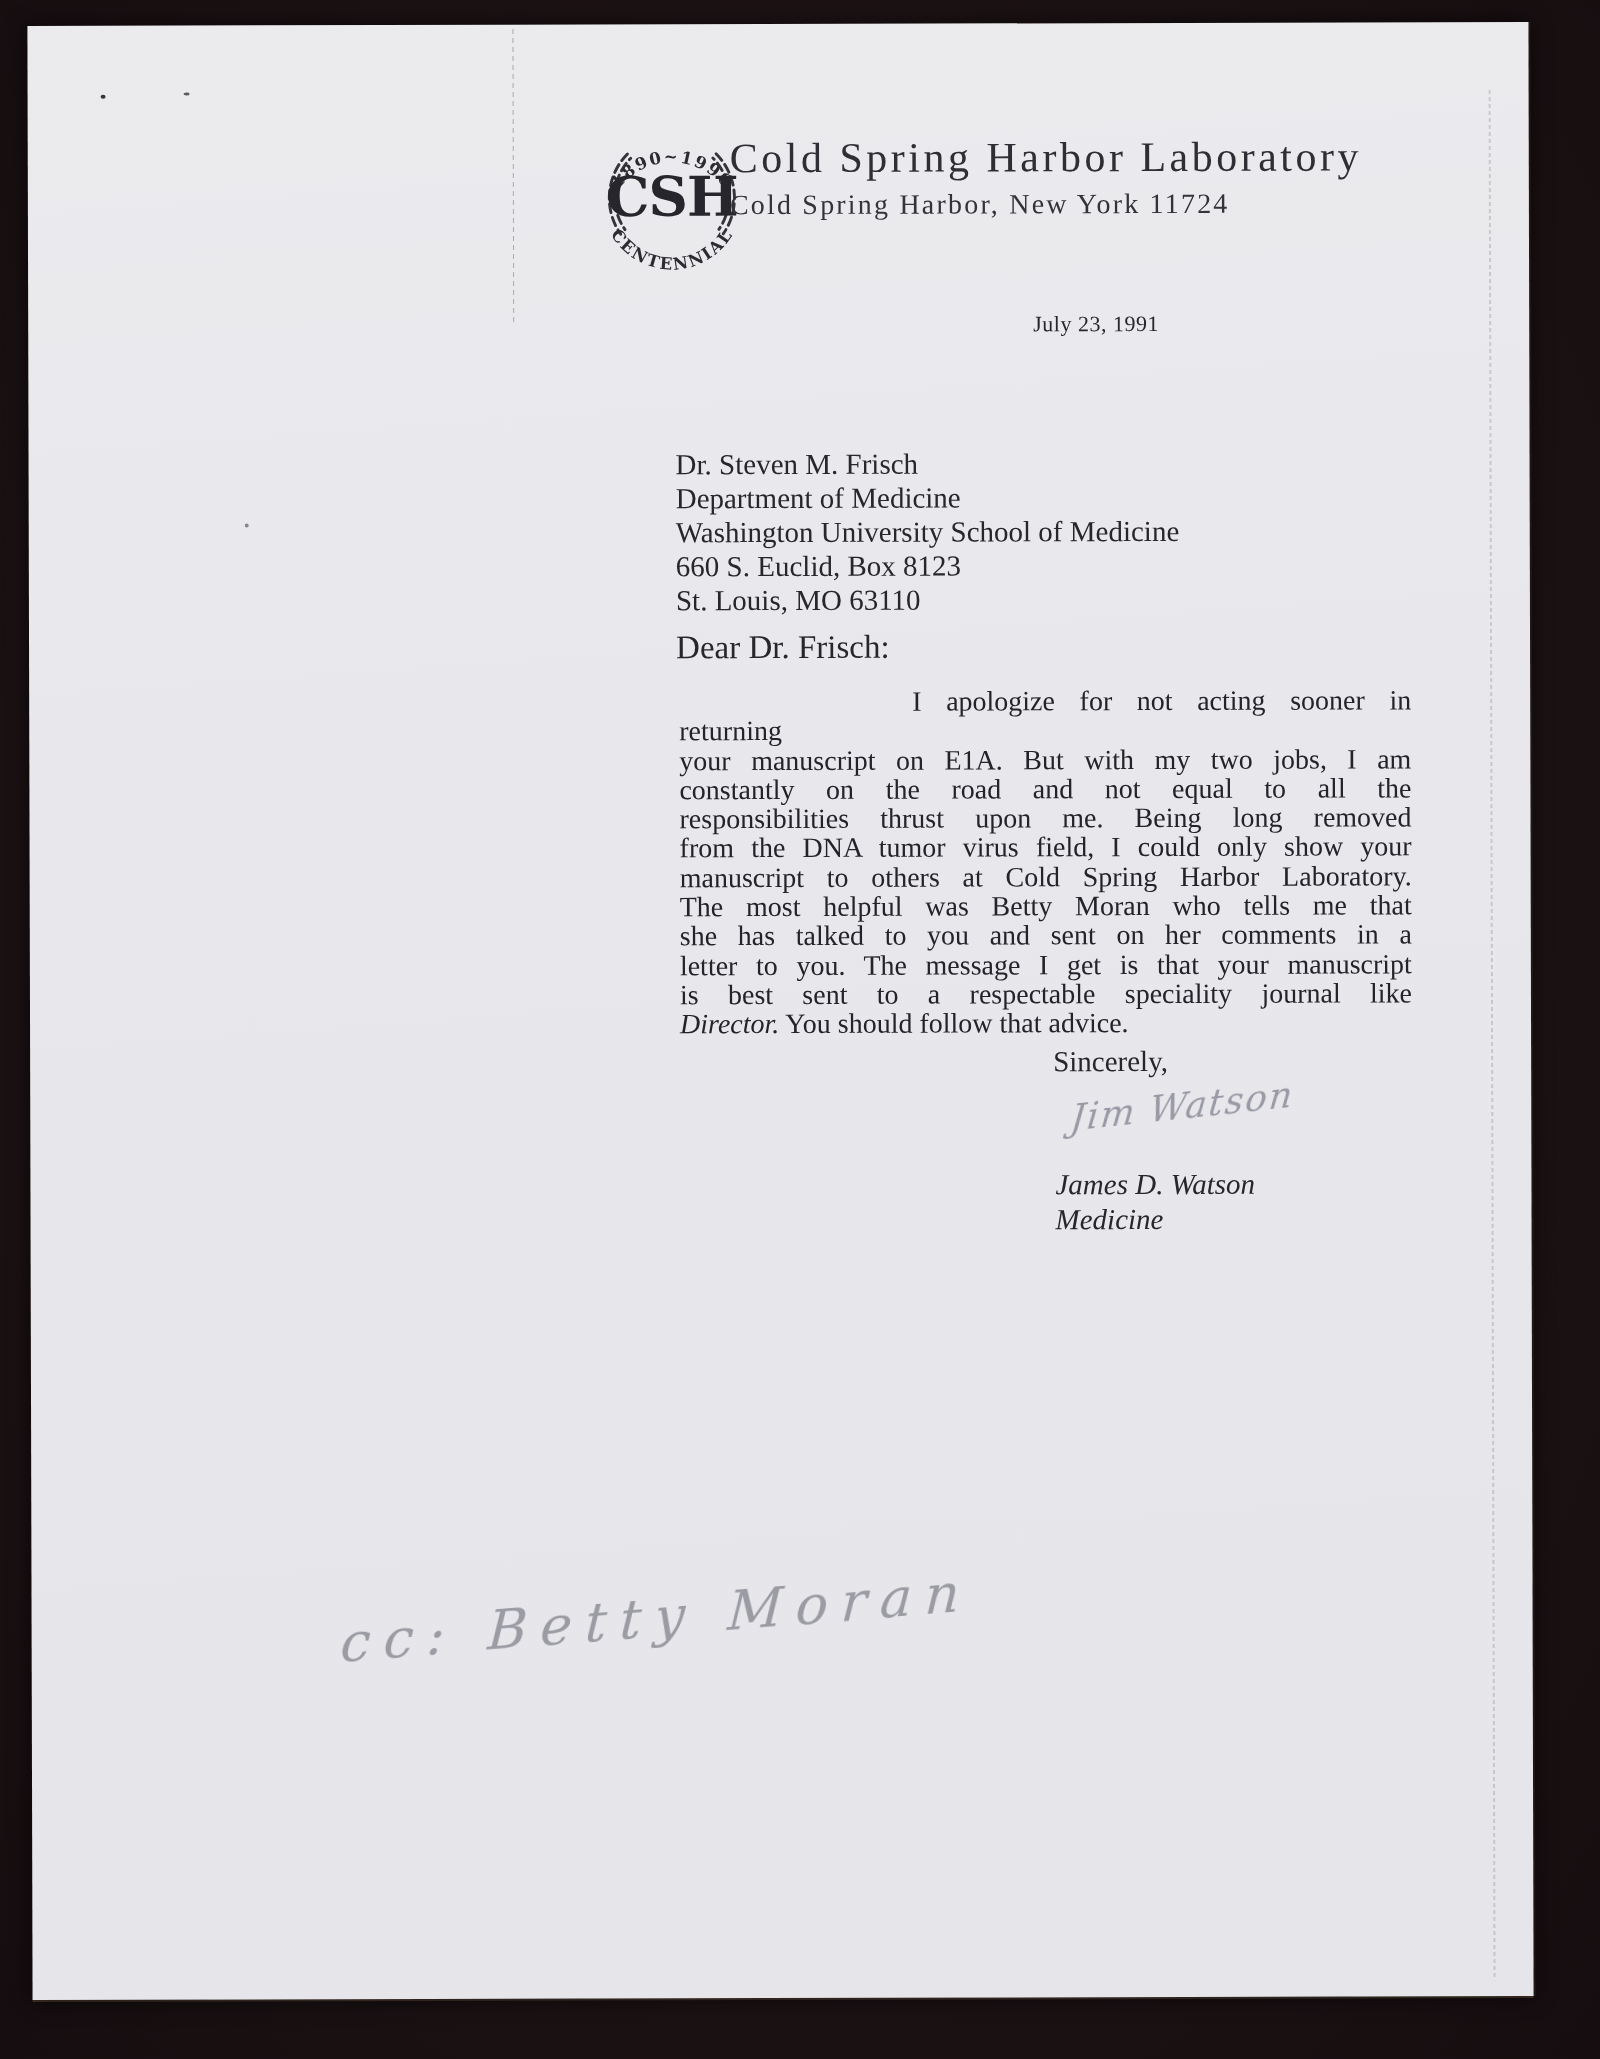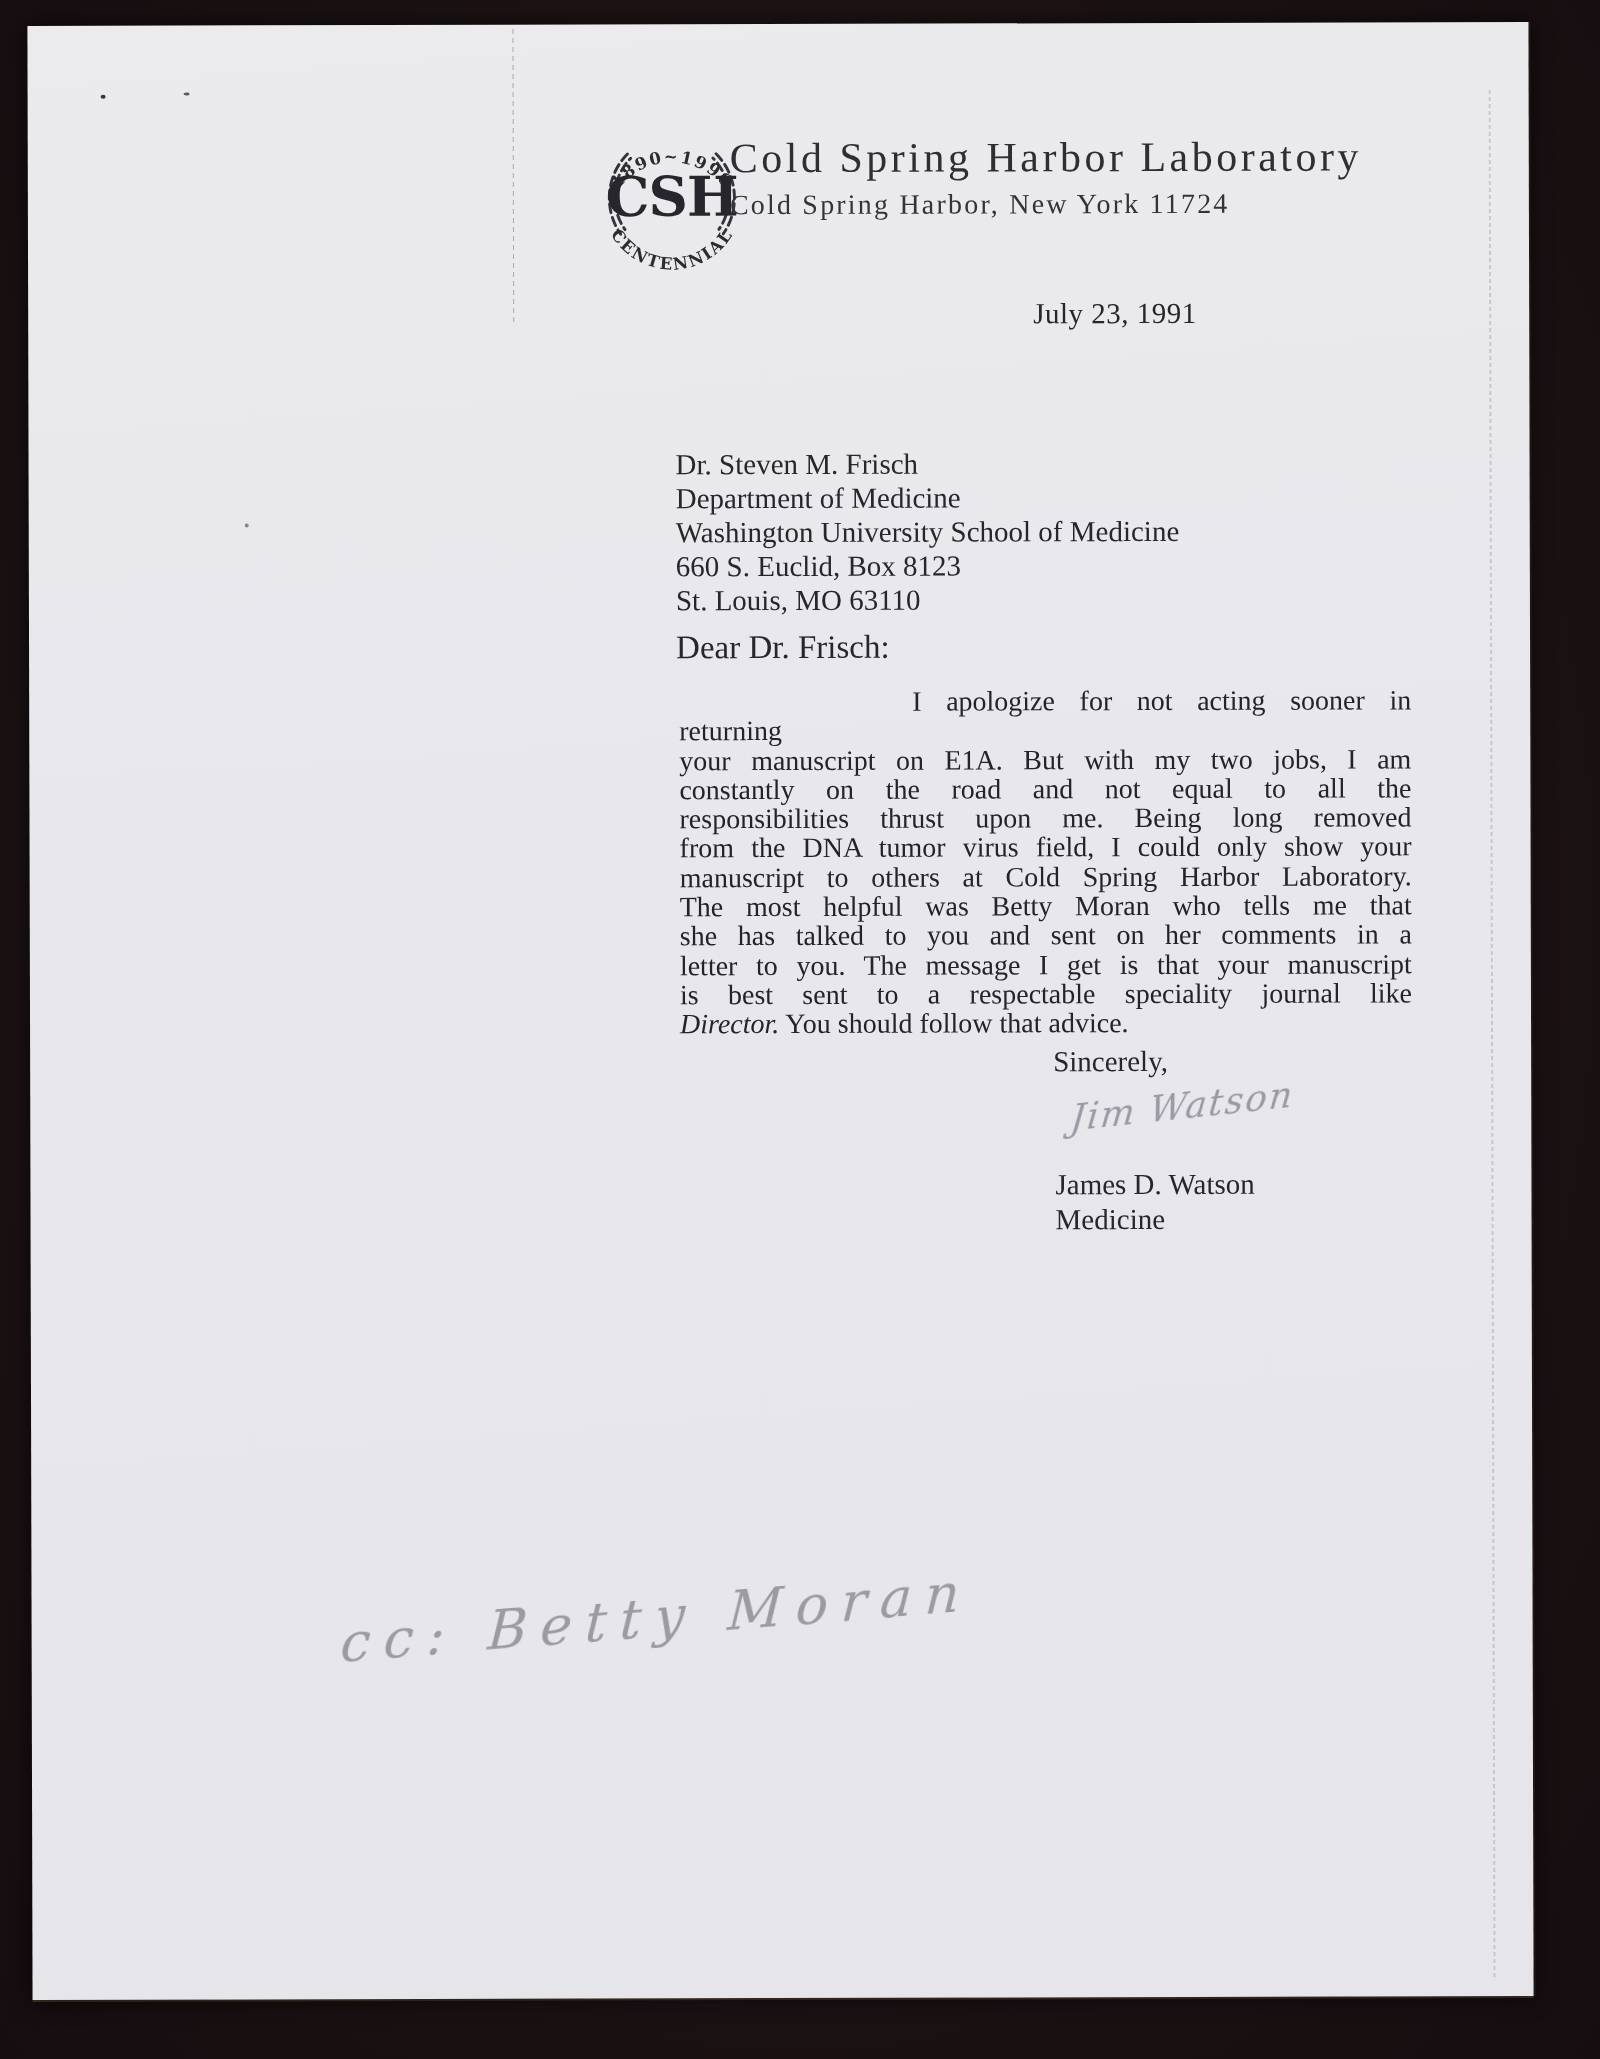--- a/index.html
+++ b/index.html
@@ -18,39 +18,39 @@
   .speck{position:absolute;border-radius:50%;background:#3a3438;}
   .speck.s1{left:73px;top:69px;width:5px;height:4px;}
   .speck.s2{left:156px;top:67px;width:6px;height:3px;opacity:.8;}
   .speck.s3{left:216px;top:498px;width:4px;height:4px;opacity:.55;}
 
   .letterhead-logo{position:absolute;left:556px;top:81px;width:176px;height:176px;}
   .org-block{position:absolute;left:702px;top:110px;}
   .org-name{font-size:42px;letter-spacing:3.5px;color:#2e2e34;white-space:nowrap;}
   .org-address{font-size:28px;letter-spacing:2.2px;color:#333339;margin-top:7px;white-space:nowrap;}
 
-  .date{position:absolute;left:1005px;top:274px;font-size:29px;letter-spacing:.5px;}
+  .date{position:absolute;left:1005px;top:288px;font-size:22px;letter-spacing:.5px;}
 
   .recipient{position:absolute;left:647px;top:423px;font-size:29px;line-height:34px;}
   .salutation{position:absolute;left:647px;top:605px;font-size:33px;}
 
   .body-para{position:absolute;left:650px;top:663px;width:732px;font-size:28px;line-height:29.3px;
     color:#232329;}
   .body-line{text-align:justify;text-align-last:justify;-moz-text-align-last:justify;white-space:nowrap;
     white-space:normal;}
   .body-line:first-child{text-indent:233px;}
   .body-last{margin-top:0;}
   .body-last .ital{font-style:italic;}
 
   .sincerely{position:absolute;left:1023px;top:1022px;font-size:29px;text-align:center;}
   .signature-script{position:absolute;left:1040px;top:1062px;width:230px;font-size:36px;
     font-family:"DejaVu Serif", serif;font-style:italic;color:rgba(75,75,95,.5);
     transform:rotate(-6deg) skewX(-12deg);letter-spacing:2px;white-space:nowrap;
     filter:blur(.4px);}
-  .typed-name{position:absolute;left:1025px;top:1144px;font-size:29px;line-height:35px;}
+  .typed-name{position:absolute;left:1025px;top:1144px;font-size:29px;line-height:35px;font-style:italic;}
 
   .cc-note{position:absolute;left:308px;top:1562px;font-size:54px;
     font-family:"DejaVu Serif", serif;font-style:italic;color:rgba(130,130,140,.75);
     letter-spacing:13px;transform:rotate(-4.5deg) skewX(-8deg);white-space:nowrap;
     filter:blur(.3px);}
 
   .logo-arc-text{font-family:"DejaVu Serif", serif;font-weight:bold;font-size:17px;letter-spacing:2px;fill:#2b2b31;}
   .logo-csh{font-family:"DejaVu Serif", serif;font-weight:bold;font-size:56px;fill:#26262c;letter-spacing:-1px;}
   .helix{fill:none;stroke:#34343a;stroke-linecap:round;}
 </style>

